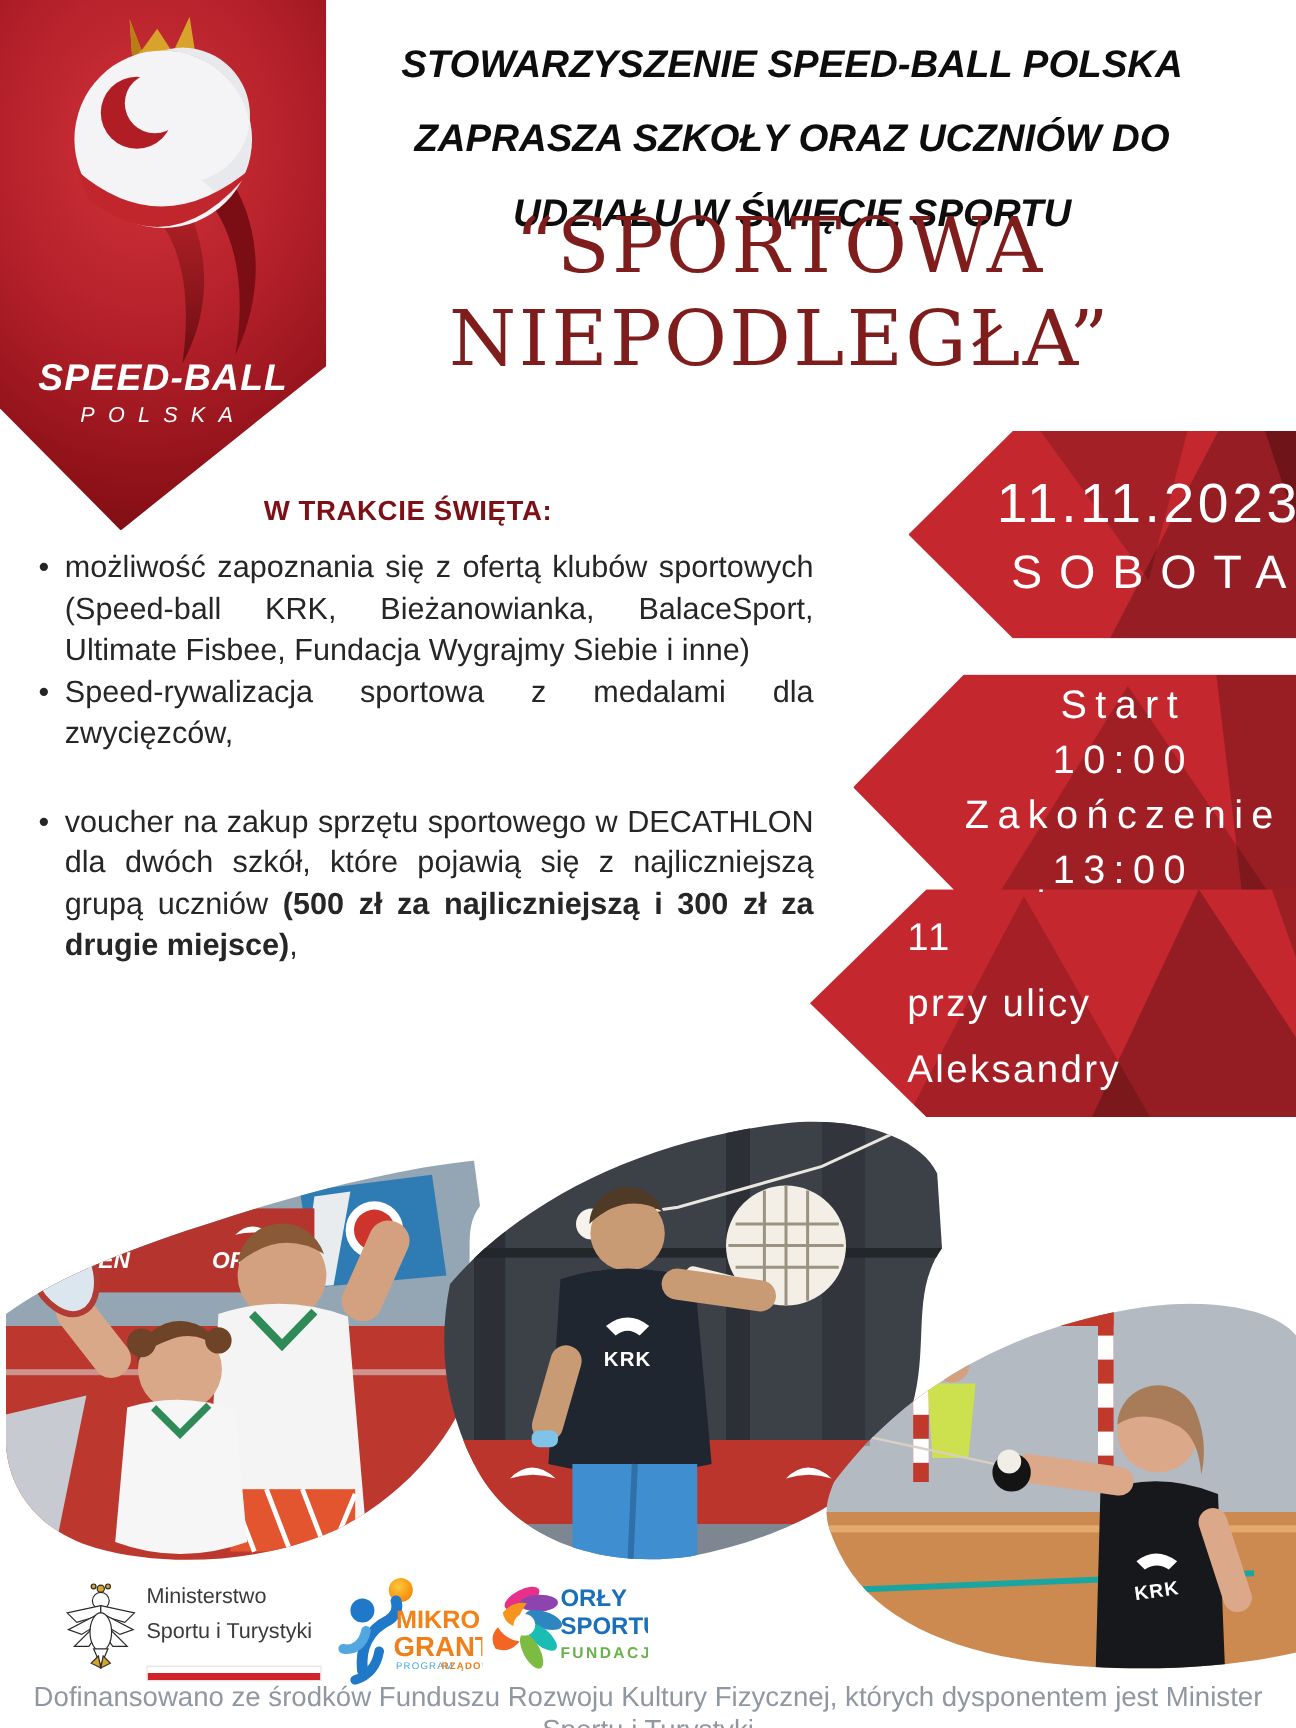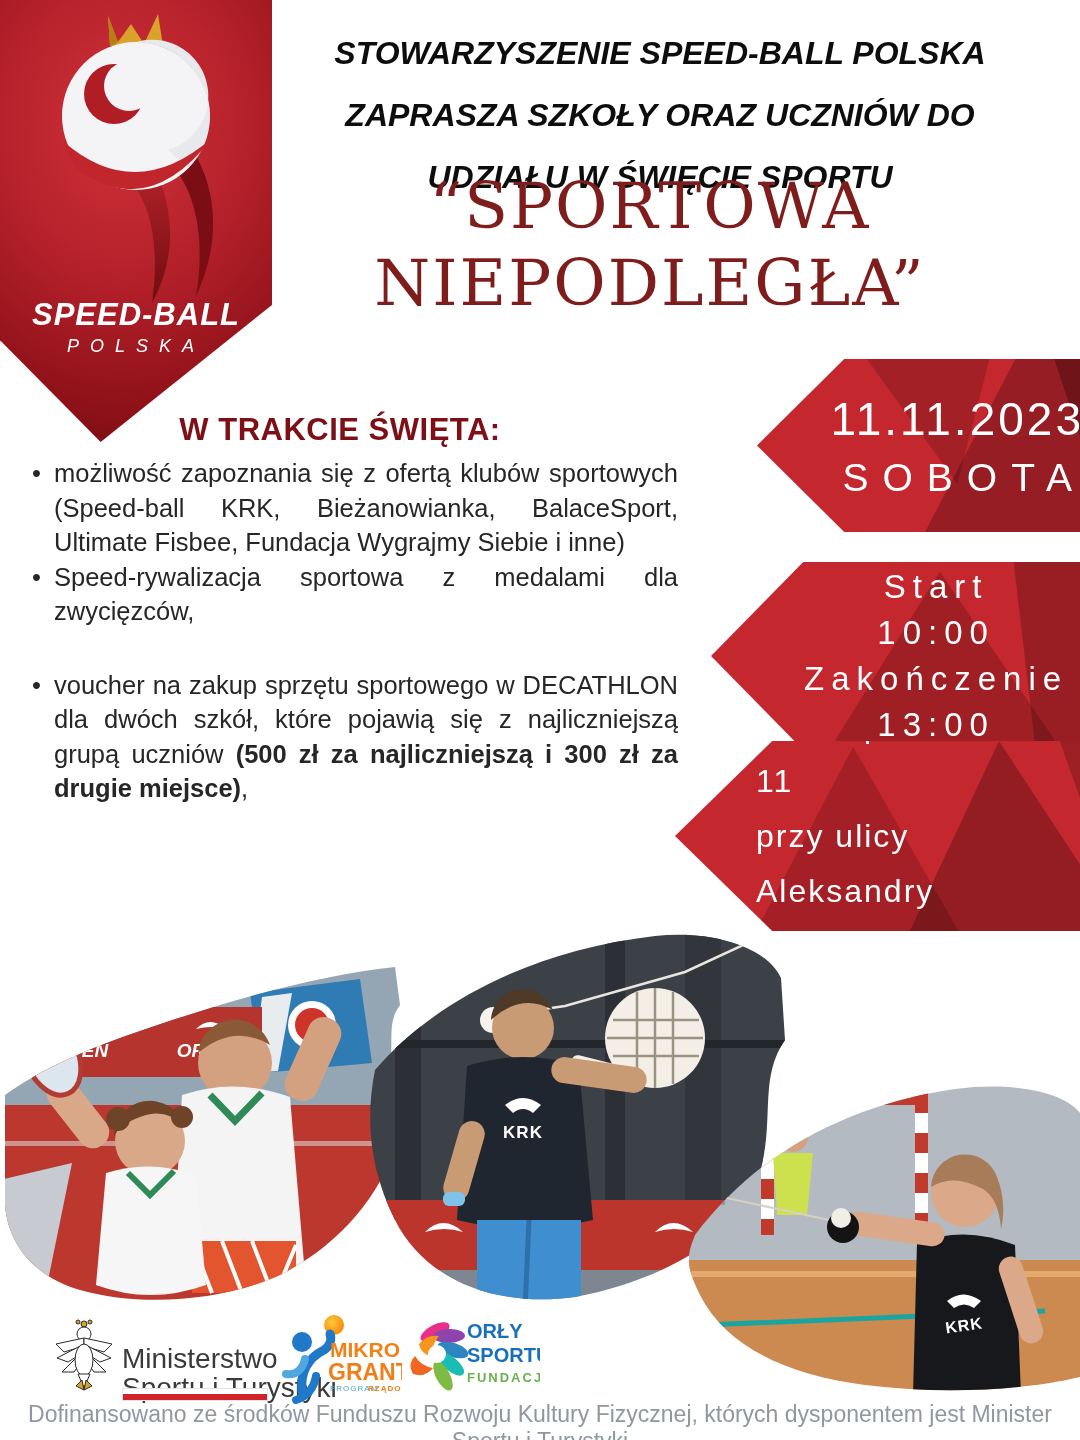--- a/index.html
+++ b/index.html
@@ -17,21 +17,21 @@
     font-style:italic;font-weight:400;font-size:18px;color:#fff;letter-spacing:11px;}
 
   
   .header-block{position:absolute;left:300px;top:22px;width:720px;text-align:center;
     font-style:italic;font-weight:700;font-size:32px;color:#0d0d0d;line-height:62px;}
   .main-title{position:absolute;left:260px;top:168px;width:780px;text-align:center;
     font-family:"DejaVu Serif", serif;color:#7f1d1d;font-size:64px;line-height:77px;letter-spacing:2px;}
 
   
   .agenda-heading{position:absolute;left:30px;top:412px;width:620px;text-align:center;
-    font-weight:800;font-size:31px;color:#7d1016;letter-spacing:0.5px;}
+    font-weight:800;font-size:23px;color:#7d1016;letter-spacing:0.5px;}
   .bullets{position:absolute;left:30px;top:456px;width:648px;margin:0;padding:0;list-style:none;}
   .bullets li{position:relative;padding-left:24px;font-size:25.5px;line-height:34.5px;
     text-align:justify;color:#262626;}
   .bullets li::before{content:"•";position:absolute;left:2px;top:0;color:#262626;}
   .bullets li.gap{margin-top:39px;}
   .bold-seg{font-weight:800;}
 
   
   .banner{position:absolute;background:#c4272e;color:#fff;}
   .banner svg.facets{position:absolute;left:0;top:0;width:100%;height:100%;}
@@ -44,21 +44,21 @@
   .b2{left:711px;top:542px;width:369px;height:188px;clip-path:polygon(0 50%,25% 0,100% 0,100% 100%,25% 100%);margin-top:20px;}
   .b2 .txt{left:22%;font-size:33px;letter-spacing:7px;line-height:46px;}
   .b3{left:675px;top:741px;width:405px;height:190px;clip-path:polygon(0 50%,24% 0,100% 0,100% 100%,24% 100%);}
   .b3 .txt{left:20%;font-size:32px;letter-spacing:2px;line-height:55px;}
 
   
   .photo{position:absolute;}
 
   
   .partners{position:absolute;left:0;top:1312px;width:1080px;height:90px;}
-  .ministry-text{position:absolute;left:122px;top:32px;font-size:28px;color:#3a3a3a;line-height:29px;font-weight:500;}
+  .ministry-text{position:absolute;left:122px;top:4px;font-size:18px;color:#3a3a3a;line-height:29px;font-weight:500;}
   .flag-bar{position:absolute;left:122px;top:76px;width:146px;height:13px;border:1px solid #e4e4e4;box-sizing:border-box;background:linear-gradient(#ffffff 0 46%, #d2232a 46% 100%);}
 
   
   .footer{position:absolute;left:0;top:1401px;width:1080px;text-align:center;
     font-size:23px;color:#8f97a1;}
 </style>
 </head>
 <body>
 
 <div class="poster">

